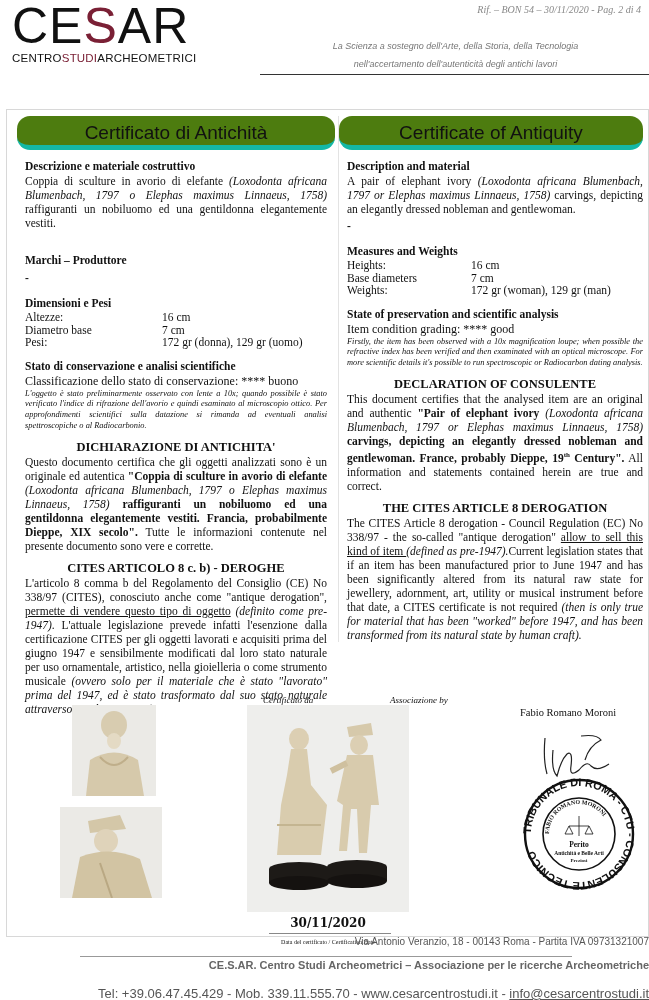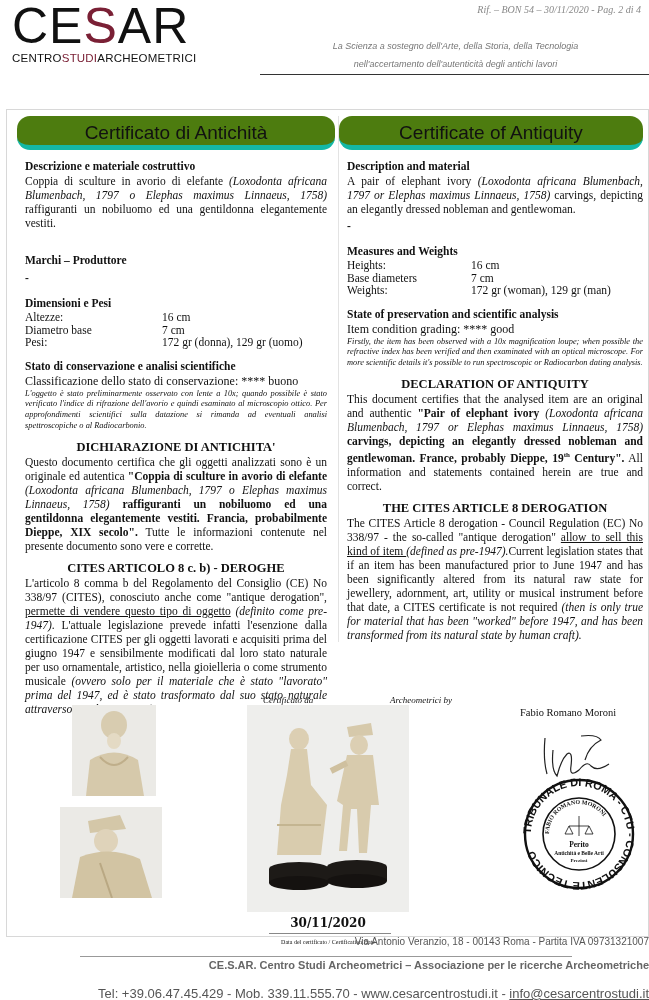--- a/index.html
+++ b/index.html
@@ -121,30 +121,30 @@
         <span>Base diameters</span>
           <span>7 cm</span>
         <span>Weights:</span>
           <span>172 gr (woman), 129 gr (man)</span>
       </div>
 
       <div class="h" style="margin-top:9px">State of preservation and scientific analysis</div>
       <div class="grade">Item condition grading: **** good</div>
       <div class="note">Firstly, the item has been observed with a 10x magnification loupe; when possible the refractive index has been verified and then examinated with an optical microscope. For more scientific details it's possible to run spectroscopic or Radiocarbon dating analysis.</div>
 
-      <div class="sec">DECLARATION OF ANTIQUITY</div>
+      <div class="sec">DECLARATION OF CONSULENTE</div>
       <div class="p2"><span>This document certifies that the analysed item are an original and authentic </span><span class="b">"Pair of elephant ivory </span><span class="i">(Loxodonta africana Blumenbach, 1797 or Elephas maximus Linnaeus, 1758)</span><span class="b"> carvings, depicting an elegantly dressed nobleman and gentlewoman. France, probably Dieppe, 19</span><span class="b sup">th</span><span class="b"> Century".</span><span> All information and statements contained herein are true and correct.</span></div>
 
       <div class="sec">THE CITES ARTICLE 8 DEROGATION</div>
       <div class="p2"><span>The CITES Article 8 derogation - Council Regulation (EC) No 338/97 - the so-called "antique derogation" </span><span class="u">allow to sell this kind of item </span><span class="i">(defined as pre-1947).</span><span>Current legislation states that if an item has been manufactured prior to June 1947 and has been significantly altered from its natural raw state for jewellery, adornment, art, utility or musical instrument before that date, a CITES certificate is not required </span><span class="i">(then is only true for material that has been "worked" before 1947, and has been transformed from its natural state by human craft).</span><span></span></div>
     </div>
   </div>
 
   <div class="lbl-it">Certificato da</div>
-  <div class="lbl-en">Archeometrici by</div>
+  <div class="lbl-en">Associazione by</div>
   <div class="signer">Fabio Romano Moroni</div>
 
   <div class="ph ph1">
     <svg width="84" height="91" viewBox="0 0 84 91">
       <rect width="84" height="91" fill="#ebeae6"></rect>
       <ellipse cx="42" cy="20" rx="13" ry="14" fill="#d8ccb0"></ellipse>
       <ellipse cx="42" cy="36" rx="7" ry="8" fill="#e4dac4"></ellipse>
       <path d="M14 91 L18 55 Q42 40 66 55 L72 91 Z" fill="#d6c9ab"></path>
       <path d="M28 52 Q42 68 56 52" stroke="#bfae8a" stroke-width="2" fill="none"></path>
     </svg>

